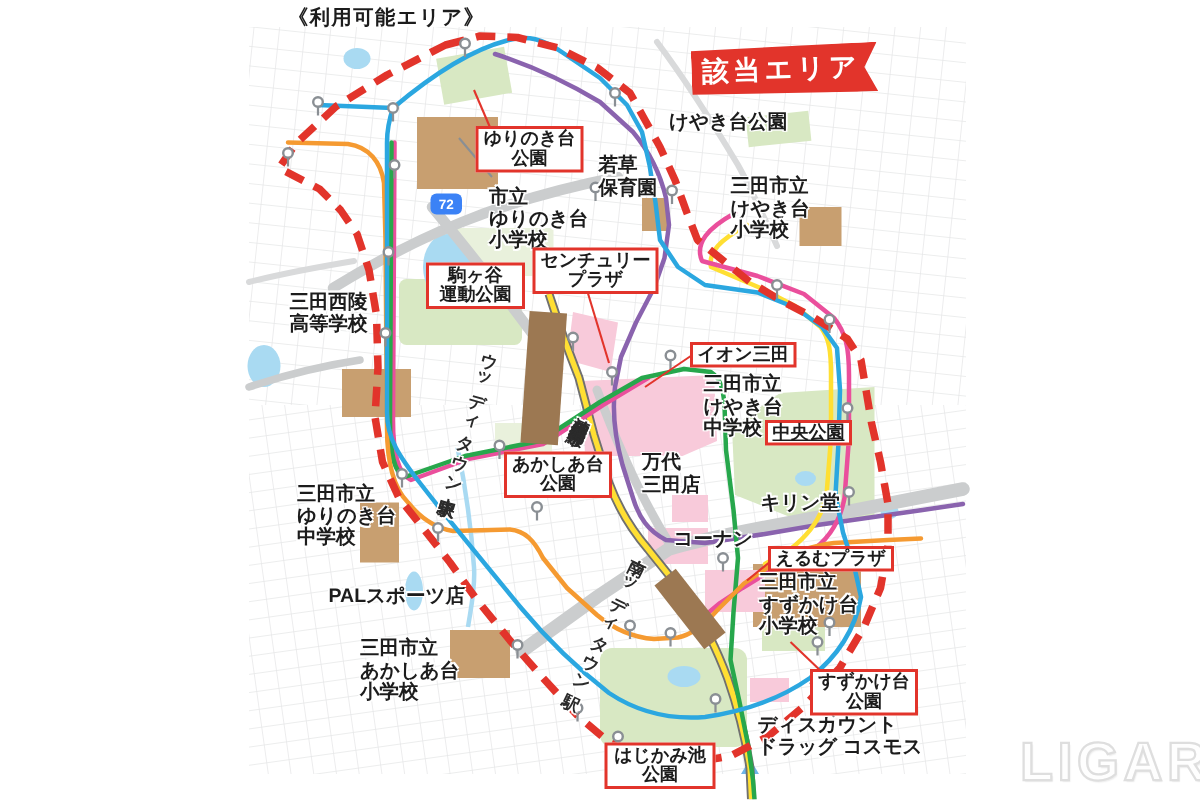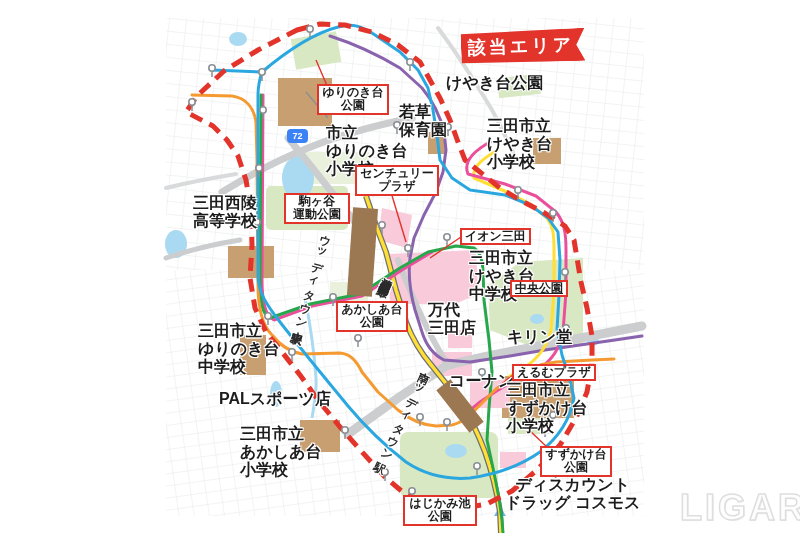--- a/index.html
+++ b/index.html
@@ -6,21 +6,21 @@
   .stage{position:relative;width:800px;height:533px;background:#fff;overflow:hidden;
          font-family:"Liberation Sans","DejaVu Sans",sans-serif;}
   svg{position:absolute;left:0;top:0;}
   .map-title{position:absolute;left:192px;top:3px;font-size:13.5px;font-weight:bold;
              color:#1c1c1c;letter-spacing:1px;}
   .banner{position:absolute;left:461px;top:30px;width:124px;height:33px;
           background:var(--c-red);transform:rotate(-2deg);
           clip-path:polygon(0% 6%,100% 0%,93% 50%,100% 100%,0% 94%);
           color:#fff;font-weight:bold;font-size:18px;letter-spacing:3px;
           text-align:center;line-height:33px;padding-right:4px;box-sizing:border-box;}
-  .lbl{position:absolute;font-weight:bold;font-size:16px;line-height:1.12;color:#1c1c1c;
+  .lbl{position:absolute;font-weight:bold;font-size:13px;line-height:1.12;color:#1c1c1c;
        white-space:pre-line;
        text-shadow:-1px -1px 0 #fff,1px -1px 0 #fff,-1px 1px 0 #fff,1px 1px 0 #fff,0 1px 0 #fff,0 -1px 0 #fff;}
   .lbl.boxed{border:2px solid var(--c-red);background:#fff;padding:0 3px;text-align:center;
              font-size:12px;text-shadow:none;}
   .lbl.vert{writing-mode:vertical-rl;text-orientation:upright;transform-origin:left top;
             color:#2b2b2b;letter-spacing:1px;}
   .shield{position:absolute;left:287px;top:129px;width:21px;height:14px;background:#3b82f6;
           border-radius:4px;color:#fff;font-size:9px;font-weight:bold;text-align:center;
           line-height:14px;}
   .watermark{position:absolute;left:680px;top:487px;font-size:36px;font-weight:800;
@@ -189,61 +189,62 @@
       <line x1="328" y1="88" x2="316" y2="60" stroke="var(--c-red)"></line>
       <line x1="390" y1="189" x2="406" y2="242" stroke="var(--c-red)"></line>
       <line x1="461" y1="237" x2="430" y2="258" stroke="var(--c-red)"></line>
       <line x1="514" y1="374" x2="498" y2="387" stroke="var(--c-red)"></line>
       <line x1="549" y1="449" x2="527" y2="428" stroke="var(--c-red)"></line>
       <line x1="306" y1="92" x2="328" y2="118" stroke="#8a8f94"></line>
       <line x1="556" y1="478" x2="540" y2="455" stroke="#8a8f94"></line>
     </g>
   </svg>
 
+  <div class="map-title">《利用可能エリア》</div>
   <div class="banner">該当エリア</div>
   <div class="shield">72</div>
   <div id="labels">
       <div class="lbl" style="left: 446px; top: 74px;">けやき台公園</div>
       <div class="lbl" style="left: 399px; top: 103px;">若草
 保育園</div>
       <div class="lbl" style="left: 326px; top: 124px;">市立
 ゆりのき台
 小学校</div>
       <div class="lbl" style="left: 487px; top: 117px;">三田市立
 けやき台
 小学校</div>
       <div class="lbl" style="left: 193px; top: 194px;">三田西陵
 高等学校</div>
       <div class="lbl" style="left: 469px; top: 249px;">三田市立
 けやき台
 中学校</div>
       <div class="lbl" style="left: 428px; top: 301px;">万代
 三田店</div>
       <div class="lbl" style="left: 490px; top: 328px; margin-left: 17px;">キリン堂</div>
-      <div class="lbl" style="left: 449px; top: 352px; margin-top: 20px;">コーナン</div>
+      <div class="lbl" style="left: 449px; top: 352px;">コーナン</div>
       <div class="lbl" style="left: 198px; top: 322px;">三田市立
 ゆりのき台
 中学校</div>
       <div class="lbl" style="left: 219px; top: 390px;">PALスポーツ店</div>
       <div class="lbl" style="left: 506px; top: 381px;">三田市立
 すずかけ台
 小学校</div>
       <div class="lbl" style="left: 240px; top: 425px;">三田市立
 あかしあ台
 小学校</div>
-      <div class="lbl" style="left: 505px; top: 476px; text-align: center;">ディスカウント
+      <div class="lbl" style="left: 505px; top: 476px; text-align: left;">ディスカウント
 ドラッグ コスモス</div>
       <div class="lbl vert" style="left: 322px; top: 226px; transform: rotate(16deg); font-size: 11.5px;">ウッディタウン中央駅</div>
       <div class="lbl vert" style="left: 386px; top: 268px; transform: rotate(24deg); font-size: 11.5px;">神戸電鉄公園都市線</div>
       <div class="lbl vert" style="left: 424px; top: 362px; transform: rotate(26deg); font-size: 11.5px;">南ウッディタウン駅</div>
       <div class="lbl boxed" style="left: 317px; top: 84px; width: 62px;">ゆりのき台
 公園</div>
       <div class="lbl boxed" style="left: 355px; top: 165px; width: 74px;">センチュリー
 プラザ</div>
-      <div class="lbl boxed" style="left: 284px; top: 193px; width: 56px;">駒ヶ谷
+      <div class="lbl boxed" style="left: 284px; top: 175px; width: 56px;">駒ヶ谷
 運動公園</div>
       <div class="lbl boxed" style="left: 460px; top: 228px;">イオン三田</div>
       <div class="lbl boxed" style="left: 510px; top: 280px; text-decoration: underline;">中央公園</div>
       <div class="lbl boxed" style="left: 336px; top: 301px; width: 62px;">あかしあ台
 公園</div>
       <div class="lbl boxed" style="left: 512px; top: 364px;">えるむプラザ</div>
       <div class="lbl boxed" style="left: 403px; top: 451px; width: 64px; margin-top: 44px;">はじかみ池
 公園</div>
       <div class="lbl boxed" style="left: 540px; top: 446px; width: 62px;">すずかけ台
 公園</div>

